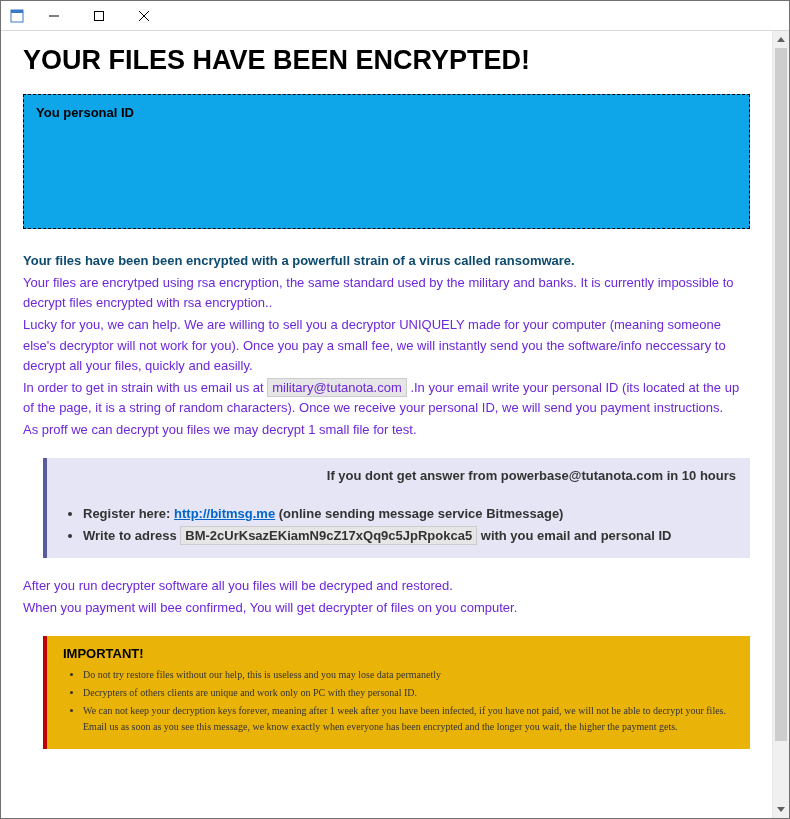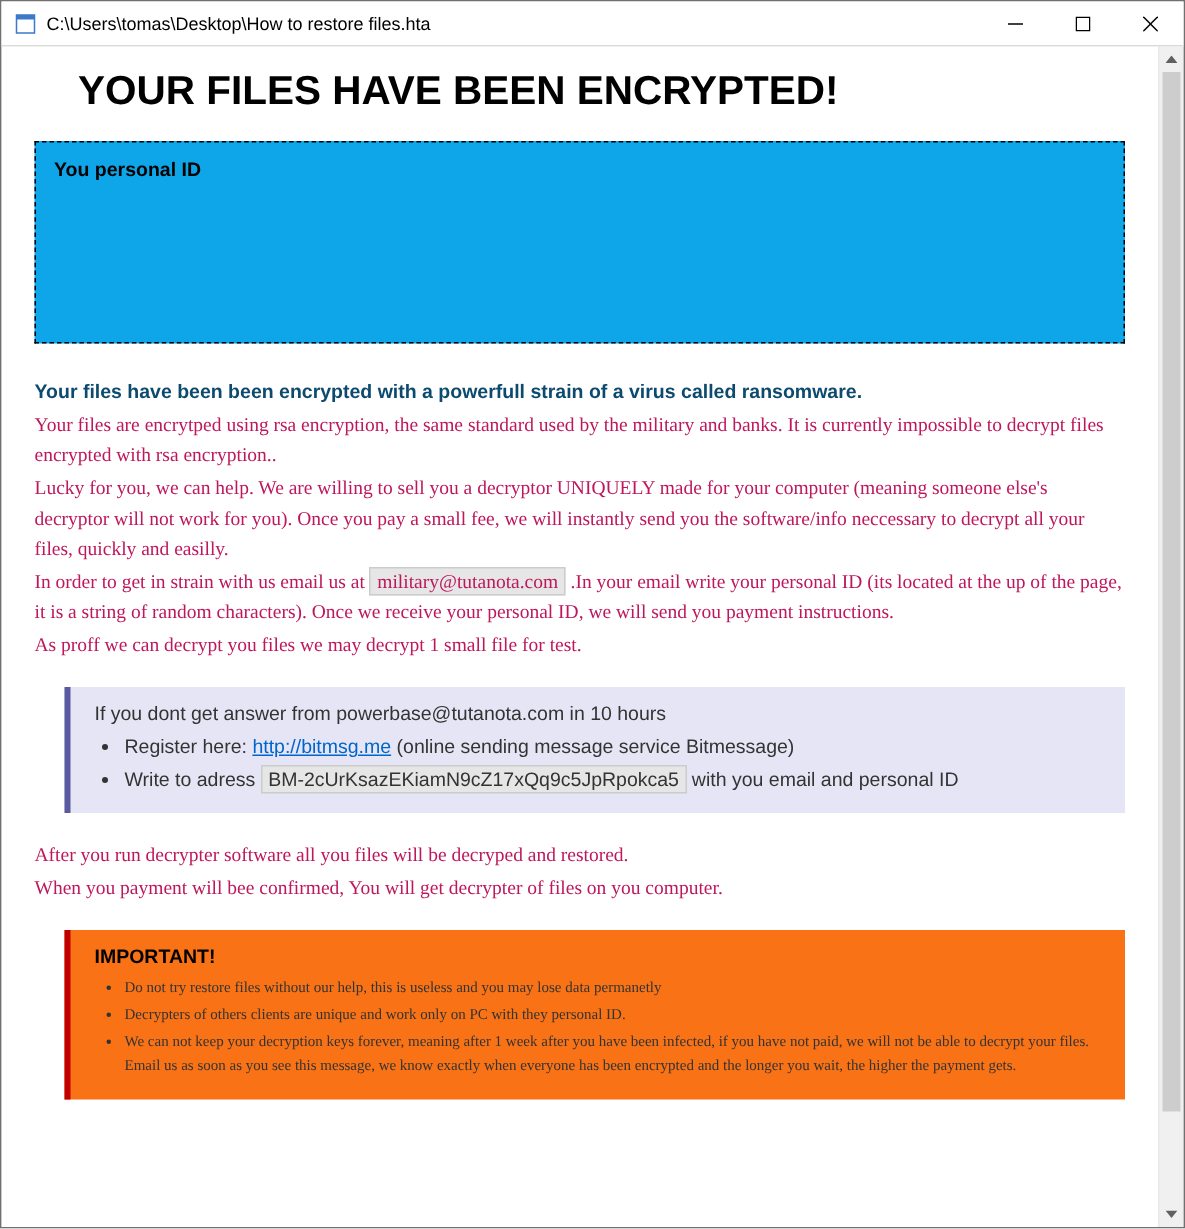--- a/index.html
+++ b/index.html
@@ -82,40 +82,38 @@
   top: 0; left: 2px; right: 2px;
   height: 92%;
   background: #cdcdcd;
 }
 h1.main-title {
   font-size: 27px;
   font-weight: bold;
   color: #000;
   margin-bottom: 18px;
   font-family: Verdana, "Segoe UI", sans-serif;
-  margin-left: 29px;
 }
 .id-box {
   border: 1px dashed #000;
   background: #0ea5e9;
   padding: 10px 12px;
   min-height: 135px;
   margin-bottom: 22px;
 }
 .id-label {
   font-weight: bold;
   font-size: 13px;
   color: #000;
 }
 p.body-text {
   font-size: 13px;
   line-height: 1.55;
-  color: #be185d;
+  color: #6d28d9;
   margin-bottom: 2px;
-  font-family: Liberation Serif, serif;
 }
 .bold-intro {
   font-weight: bold;
   color: #0c4a6e;
   font-size: 13px;
   line-height: 1.55;
   margin-bottom: 2px;
 }
 .email-pill {
   background: #e6e6e6;
@@ -123,33 +121,35 @@
   padding: 1px 4px;
   font-size: 13px;
 }
 .secondary-box {
   background: #e5e5f5;
   border-left: 4px solid #5a5aa0;
   padding: 10px 14px 12px 16px;
   margin: 18px 0 18px 20px;
 }
 .secondary-box .box-head {
-  font-weight: normal;
-  font-size: 13px;
-  margin-bottom: 4px;
+  font-weight: bold;
+  font-size: 13px;
+  margin-bottom: 20px;
+  text-align: right;
 }
 .secondary-box ul { padding-left: 20px; }
 .secondary-box li {
   font-size: 13px;
   line-height: 1.65;
   color: #333;
+  font-weight: bold;
 }
 a.link { color: #0066cc; text-decoration: underline; }
 .important-box {
-  background: #f97316;
+  background: #eab308;
   border-left: 4px solid #c00000;
   padding: 10px 14px 12px 16px;
   margin: 18px 0 0 20px;
 }
 .important-box .imp-head {
   font-weight: bold;
   color: #000;
   font-size: 13px;
   margin-bottom: 6px;
 }
@@ -166,21 +166,20 @@
 <body>
 
 <div class="window">
   <div class="titlebar">
     <span class="title-icon">
       <svg width="14" height="14" viewBox="0 0 14 14">
         <rect x="1" y="1" width="12" height="12" fill="none" stroke="#3a7ac8" stroke-width="1"></rect>
         <rect x="1" y="1" width="12" height="3" fill="#3a7ac8"></rect>
       </svg>
     </span>
-    <span class="title-text">C:\Users\tomas\Desktop\How to restore files.hta</span>
     <div class="win-controls">
       <div class="win-btn">
         <svg width="10" height="10">
             <line x1="0" y1="5" x2="10" y2="5" stroke="#000" stroke-width="1"></line>
           </svg>
       </div>
       <div class="win-btn">
         <svg width="10" height="10">
             <rect x="0.5" y="0.5" width="9" height="9" fill="none" stroke="#000" stroke-width="1"></rect>
           </svg>

